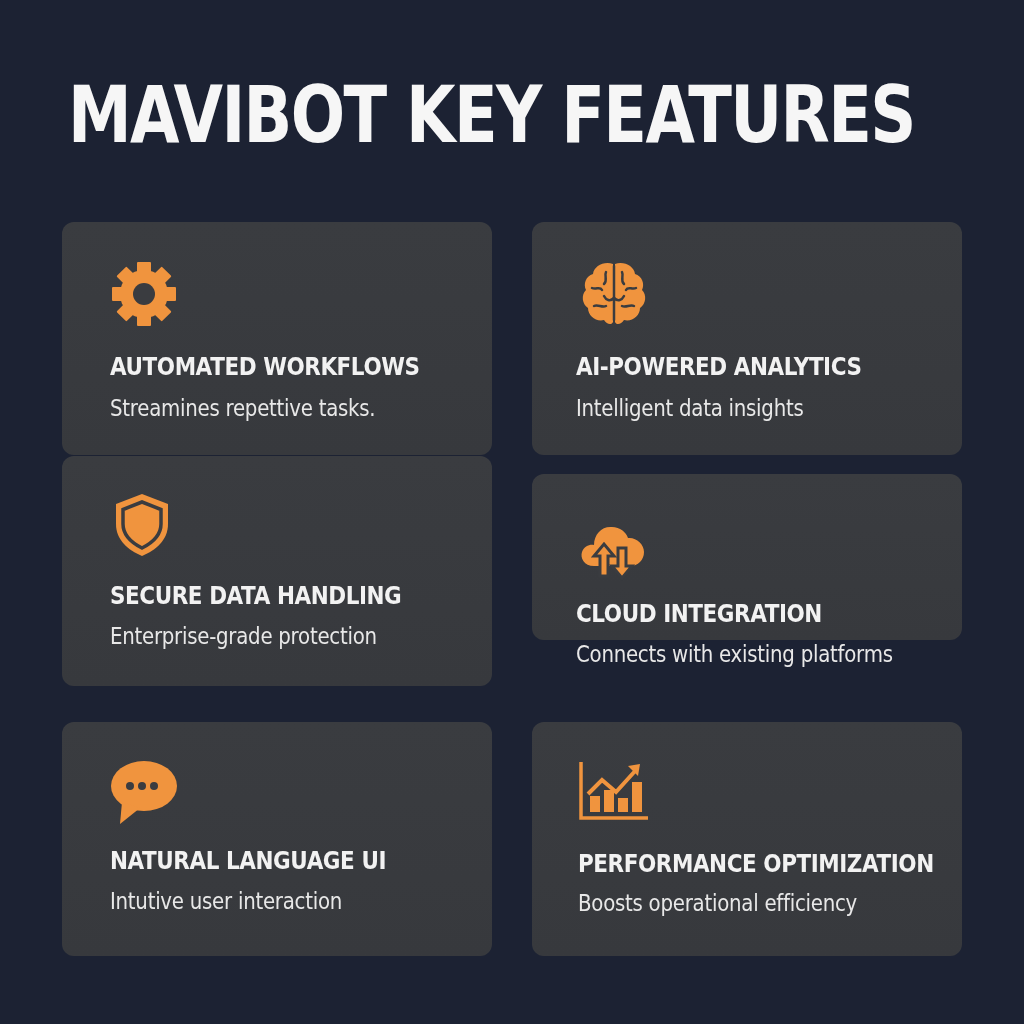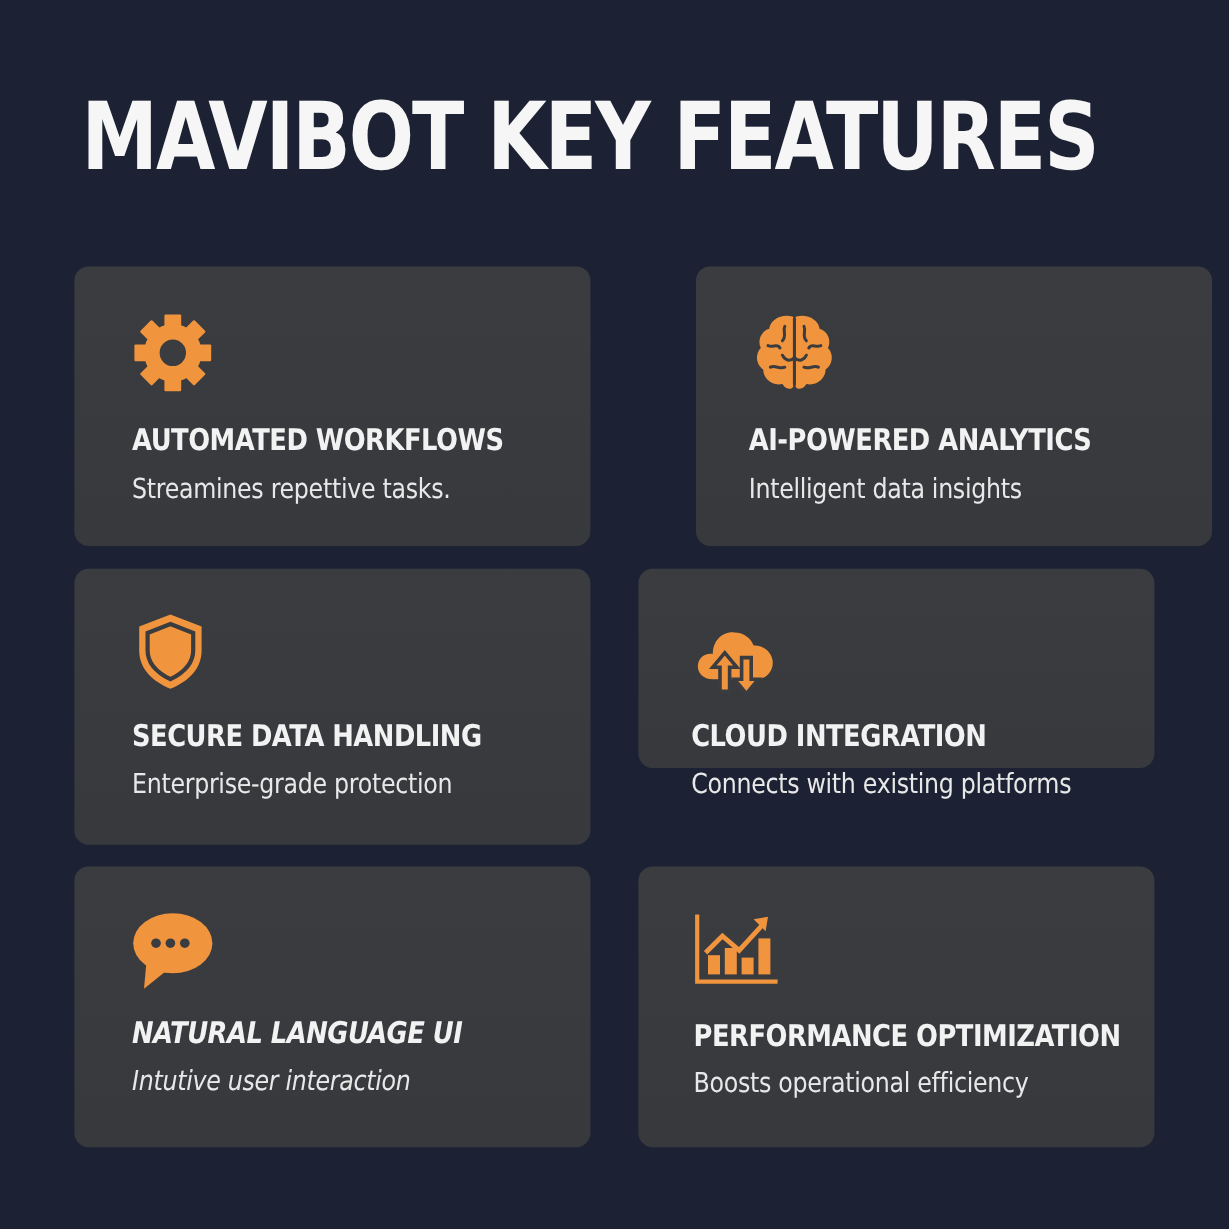--- a/index.html
+++ b/index.html
@@ -55,21 +55,21 @@
         <rect x="4" y="29" width="14" height="14" rx="1" transform="rotate(45 36 36)"></rect>
         <rect x="54" y="29" width="14" height="14" rx="1" transform="rotate(45 36 36)"></rect>
       </g>
     </g>
     <circle cx="36" cy="36" r="11" fill="#3a3c40"></circle>
   </svg>
   <div class="card-title" style="top:130px;">AUTOMATED WORKFLOWS</div>
   <div class="card-desc" style="top:173px;">Streamines repettive tasks.</div>
 </div>
 
-<div class="card" style="left:532px; top:222px; height:233px;margin-left:48px;">
+<div class="card" style="left:532px; top:222px; height:233px;">
   <svg class="icon" viewBox="0 0 72 72" style="left:46px;top:36px;">
     <g fill="#f0943e">
       <path d="M35 6 C26 3 16 8 15 16 C8 18 5 26 8 32 C3 37 4 46 10 50 C10 58 18 64 26 62 C29 67 34 67 35 64 Z"></path>
       <path d="M37 6 C46 3 56 8 57 16 C64 18 67 26 64 32 C69 37 68 46 62 50 C62 58 54 64 46 62 C43 67 38 67 37 64 Z"></path>
     </g>
     <g fill="none" stroke="#3a3c40" stroke-width="2.5" stroke-linecap="round">
       <path d="M36 8 V62"></path>
       <path d="M36 40 C32 44 28 42 26 38"></path>
       <path d="M36 40 C40 44 44 42 46 38"></path>
       <path d="M28 14 C26 18 30 22 26 26"></path>
@@ -77,42 +77,42 @@
       <path d="M14 30 C18 32 22 28 24 32"></path>
       <path d="M58 30 C54 32 50 28 48 32"></path>
       <path d="M16 48 C20 46 24 50 28 48"></path>
       <path d="M56 48 C52 46 48 50 44 48"></path>
     </g>
   </svg>
   <div class="card-title" style="top:130px; left:44px;">AI-POWERED ANALYTICS</div>
   <div class="card-desc" style="top:173px; left:44px;">Intelligent data insights</div>
 </div>
 
-<div class="card" style="left:62px; top:474px; height:230px;">
+<div class="card" style="left:62px; top:456px; height:230px;">
   <svg class="icon" viewBox="0 0 72 72" style="left:44px;top:34px;">
     <path d="M36 4 L62 14 V34 C62 50 50 60 36 66 C22 60 10 50 10 34 V14 Z" fill="#f0943e"></path>
     <path d="M36 12 L55 19.5 V34 C55 46 46 53 36 58 C26 53 17 46 17 34 V19.5 Z" fill="none" stroke="#3a3c40" stroke-width="3.5"></path>
   </svg>
   <div class="card-title" style="top:125px;">SECURE DATA HANDLING</div>
   <div class="card-desc" style="top:167px;">Enterprise-grade protection</div>
 </div>
 
 <div class="card" style="left:532px; top:474px; height:166px;">
   <svg class="icon" viewBox="0 0 72 72" style="left:44px;top:36px;">
     <path d="M18 56 C8 56 4 48 6 42 C8 36 14 34 18 35 C18 24 26 16 36 17 C44 17 50 22 52 28 C60 27 68 34 68 42 C68 50 62 56 54 56 Z" fill="#f0943e"></path>
     <g stroke="#3a3c40" stroke-width="3" fill="#f0943e" stroke-linejoin="miter">
       <path d="M24 66 V46 H18 L28 34 L38 46 H32 V66 Z"></path>
       <path d="M42 38 H50 V56 H56 L46 68 L36 56 H42 Z"></path>
     </g>
   </svg>
   <div class="card-title" style="top:125px; left:44px;">CLOUD INTEGRATION</div>
   <div class="card-desc" style="top:167px; left:44px;">Connects with existing platforms</div>
 </div>
 
-<div class="card" style="left:62px; top:722px; height:234px;font-style:italic;">
+<div class="card" style="left:62px; top:722px; height:234px;">
   <svg class="icon" viewBox="0 0 72 72" style="left:46px;top:34px;">
     <ellipse cx="36" cy="30" rx="33" ry="25" fill="#f0943e"></ellipse>
     <path d="M14 46 L12 68 L32 52 Z" fill="#f0943e"></path>
     <circle cx="22" cy="30" r="4" fill="#3a3c40"></circle>
     <circle cx="34" cy="30" r="4" fill="#3a3c40"></circle>
     <circle cx="46" cy="30" r="4" fill="#3a3c40"></circle>
   </svg>
   <div class="card-title" style="top:124px;">NATURAL LANGUAGE UI</div>
   <div class="card-desc" style="top:166px;">Intutive user interaction</div>
 </div>

